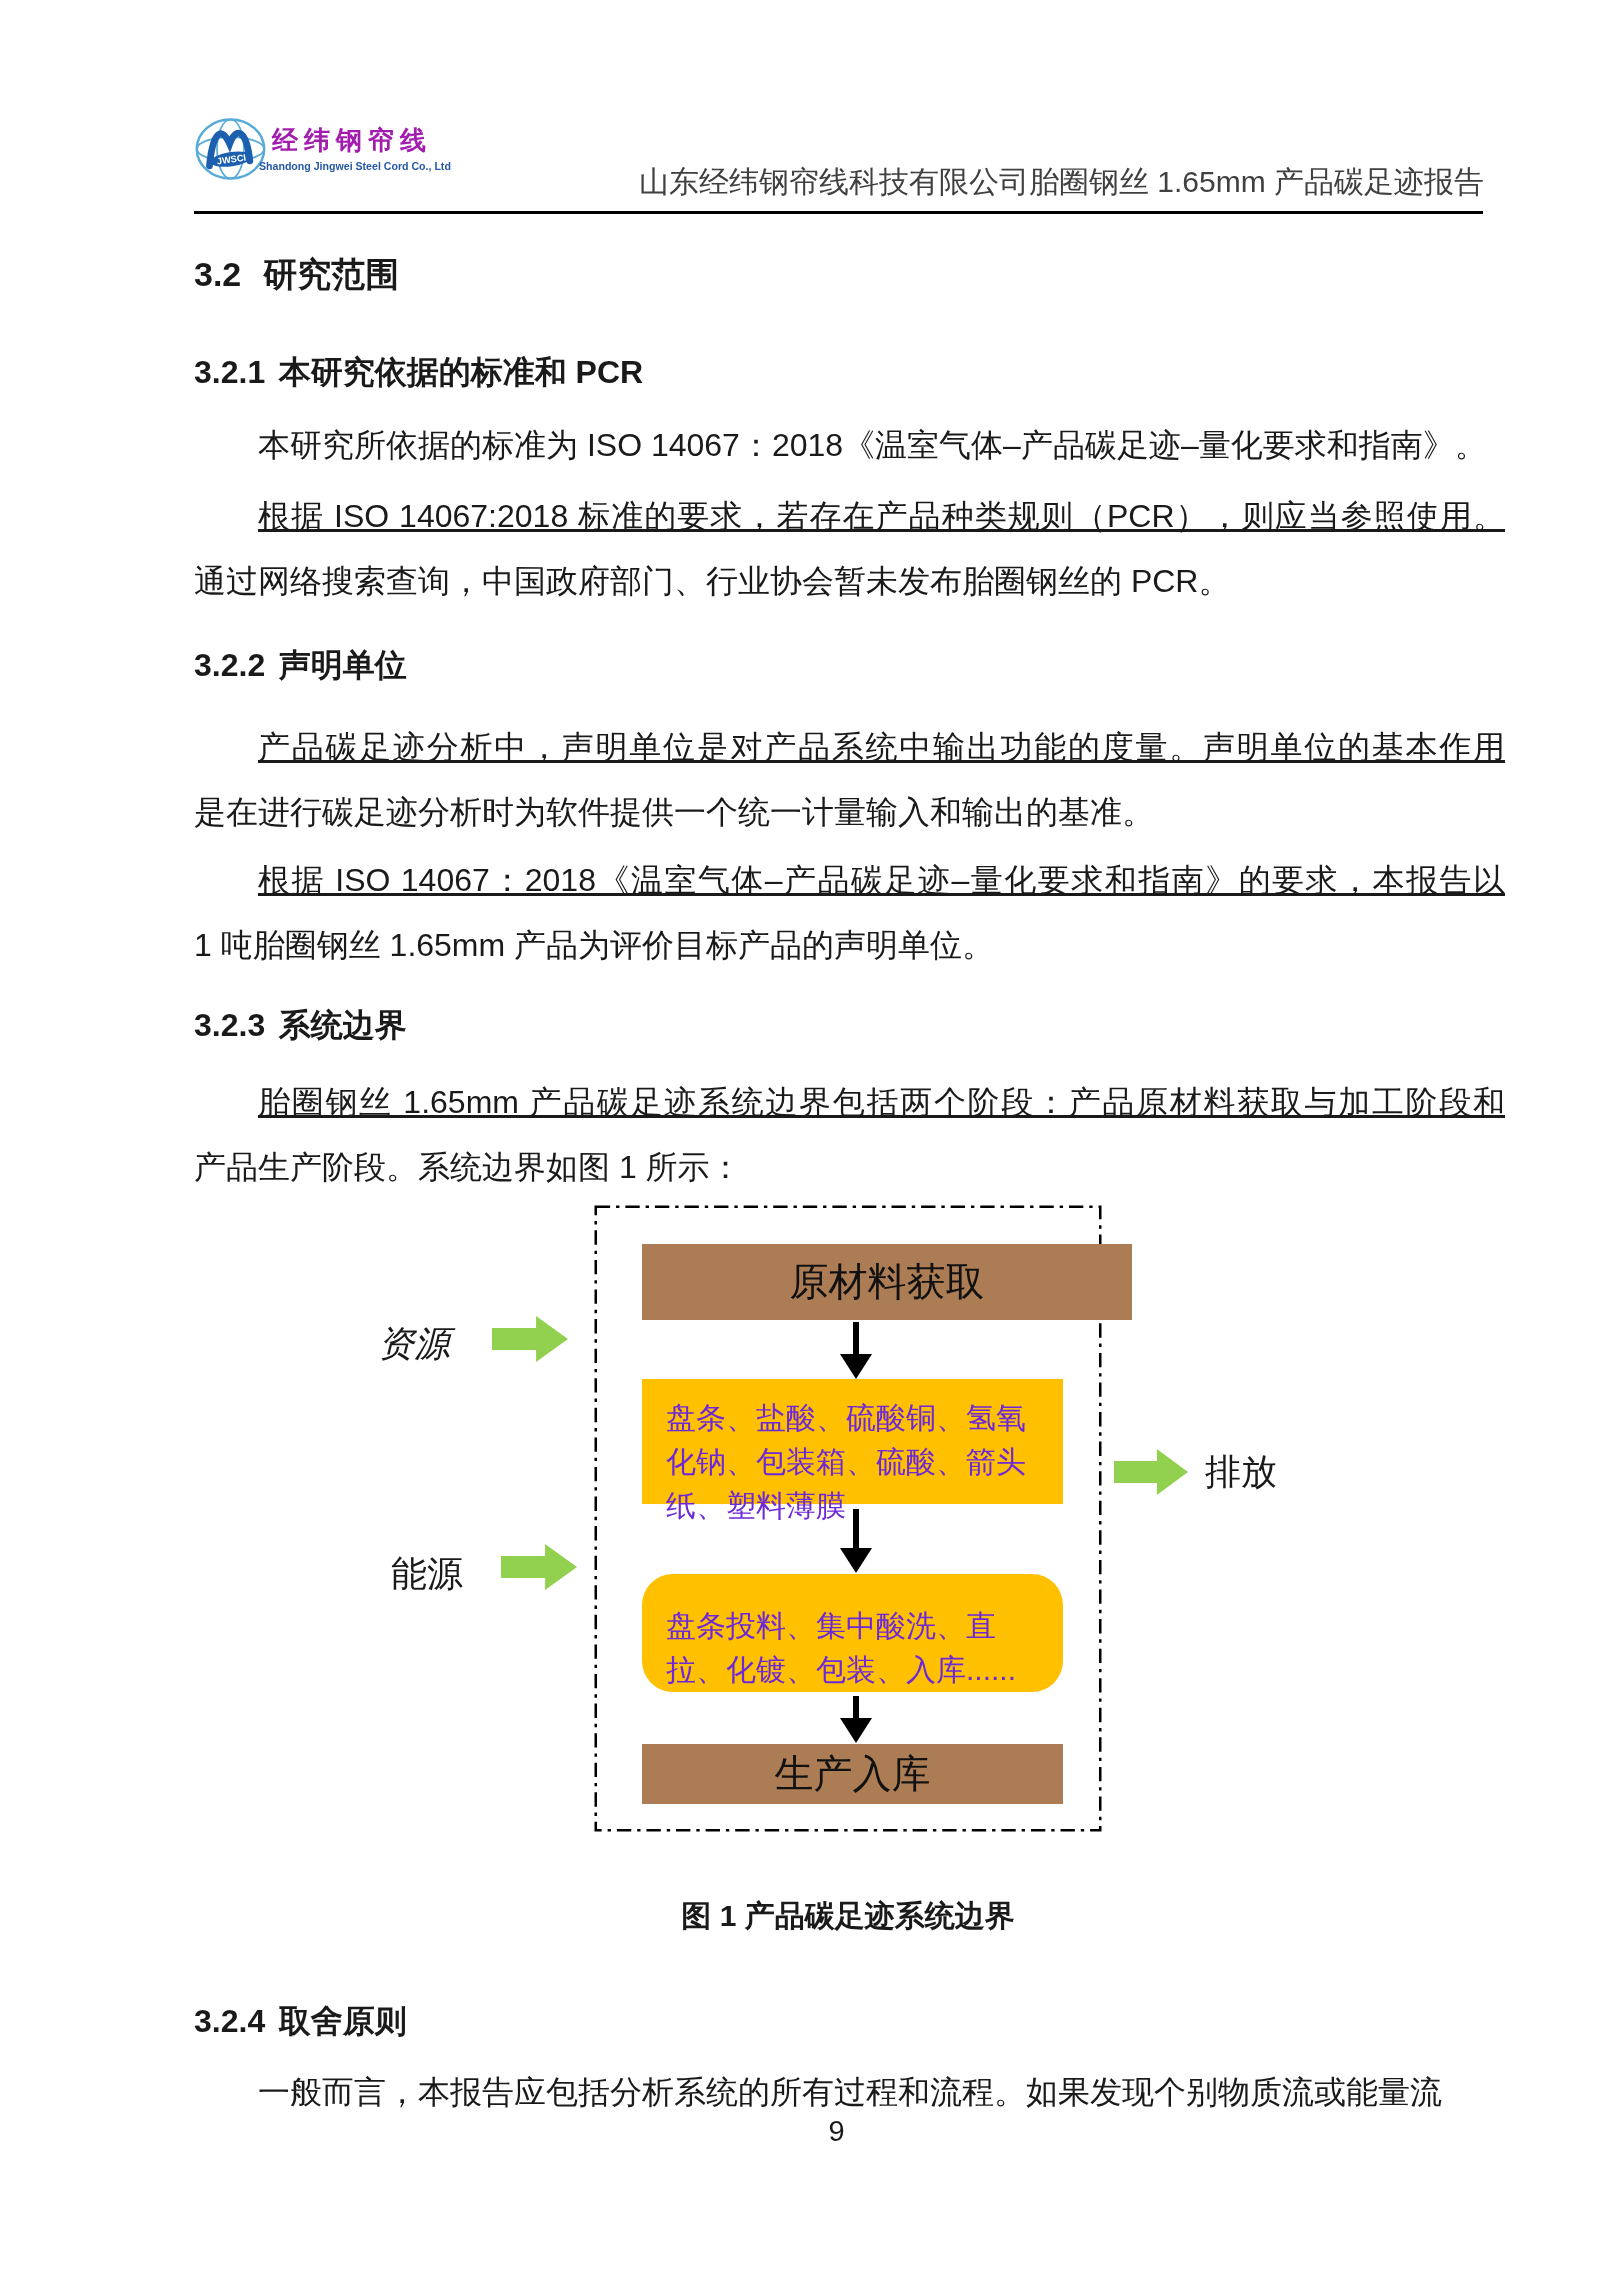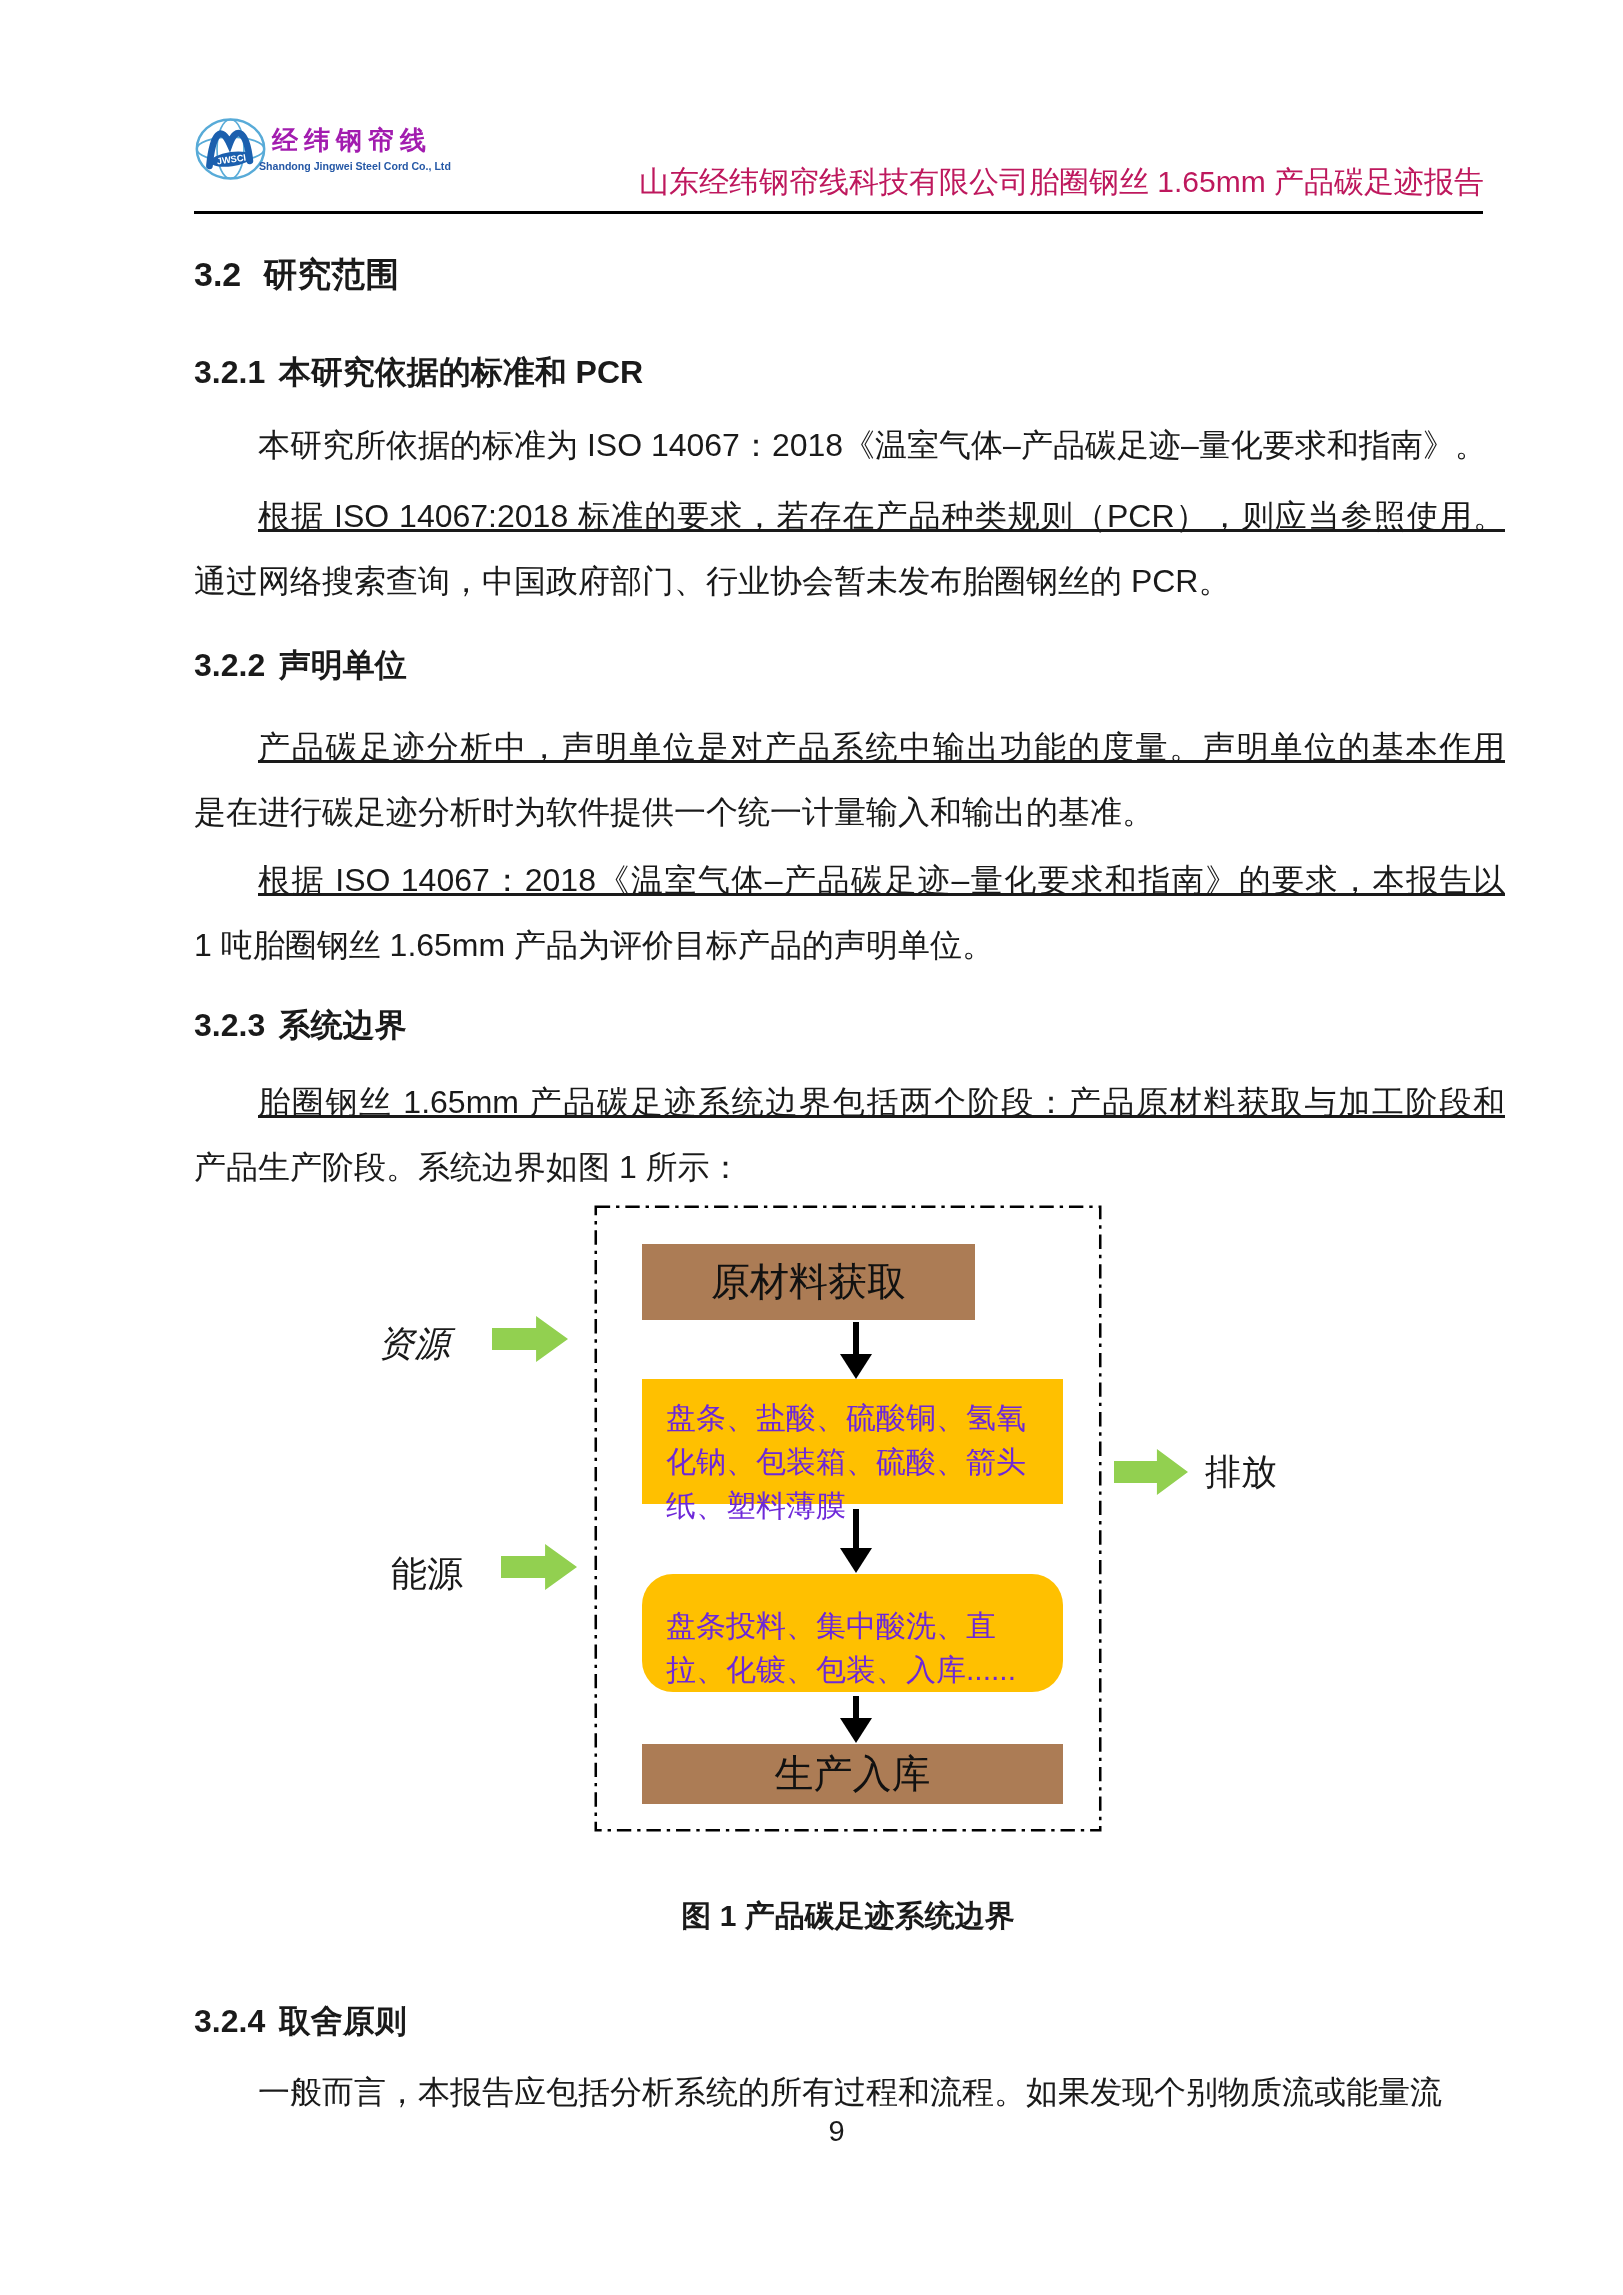--- a/index.html
+++ b/index.html
@@ -7,21 +7,21 @@
     position:relative; width:1623px; height:2295px; background:#ffffff;
     margin:0 auto; overflow:hidden;
     font-family:"Liberation Sans","DejaVu Sans",sans-serif;
     color:#1a1a1a;
   }
   .abs { position:absolute; }
 
   
   .logo-cn   { font-size:26px; font-weight:bold; color:#a21caf; letter-spacing:6px; line-height:1; }
   .logo-en   { font-size:10.6px; font-weight:bold; color:#2558A6; line-height:1; }
-  .doc-title { width:977px; text-align:right; font-size:30px; line-height:1.2; color:#be185d; }
+  .doc-title { width:977px; text-align:right; font-size:30px; line-height:1.2; color:#404040; }
   .rule      { background:#000; }
 
   
   .h1 { font-size:34px; font-weight:bold; line-height:1; display:flex; }
   .h2 { font-size:32px; font-weight:bold; line-height:1; display:flex; }
   .h1 .num { margin-right:22px; } .h2 .num { margin-right:13.5px; }
 
   
   .para { width:1311px; font-size:32px; }
   .para .line { line-height:65px; height:65px; white-space:nowrap; }
@@ -103,21 +103,21 @@
   <div class="abs para" style="left:194px; top:1070px;">
     <div class="line jline indent">胎圈钢丝 1.65mm 产品碳足迹系统边界包括两个阶段：产品原材料获取与加工阶段和</div>
     <div class="line">产品生产阶段。系统边界如图 1 所示：</div>
   </div>
 
   <div class="abs" style="left:594px; top:1205px; width:508px; height:627px;">
     <svg class="abs" style="left:0; top:0;" width="508" height="627" viewBox="0 0 601 742">
       <rect x="2" y="2" width="597" height="738" fill="none" stroke="#000" stroke-width="3" stroke-dasharray="17 7 4 7"></rect>
     </svg>
 
-    <div class="abs fig-box fig-title" style="left: 48px; top: 39px; width: 333px; height: 76px; background-color: rgb(172, 124, 85);">原材料获取</div>
+    <div class="abs fig-box fig-title" style="left: 48px; top: 39px; width: 490px; height: 76px; background-color: rgb(172, 124, 85);">原材料获取</div>
 
     <div class="abs varrow-shaft" style="left:259px; top:117px; height:34px;"></div>
     <div class="abs varrow-head" style="left:246px; top:149px;"></div>
 
     <div class="abs fig-box fig-list" style="left: 48px; top: 174px; width: 421px; height: 125px; background-color: rgb(255, 192, 0);">盘条、盐酸、硫酸铜、氢氧化钠、包装箱、硫酸、箭头纸、塑料薄膜</div>
 
     <div class="abs varrow-shaft" style="left:259px; top:304px; height:41px;"></div>
     <div class="abs varrow-head" style="left:246px; top:343px;"></div>
 
     <div class="abs fig-box fig-list" style="left: 48px; top: 369px; width: 421px; height: 118px; padding-top: 30px; background-color: rgb(255, 192, 0); border-radius: 31px;">盘条投料、集中酸洗、直拉、化镀、包装、入库......</div>

